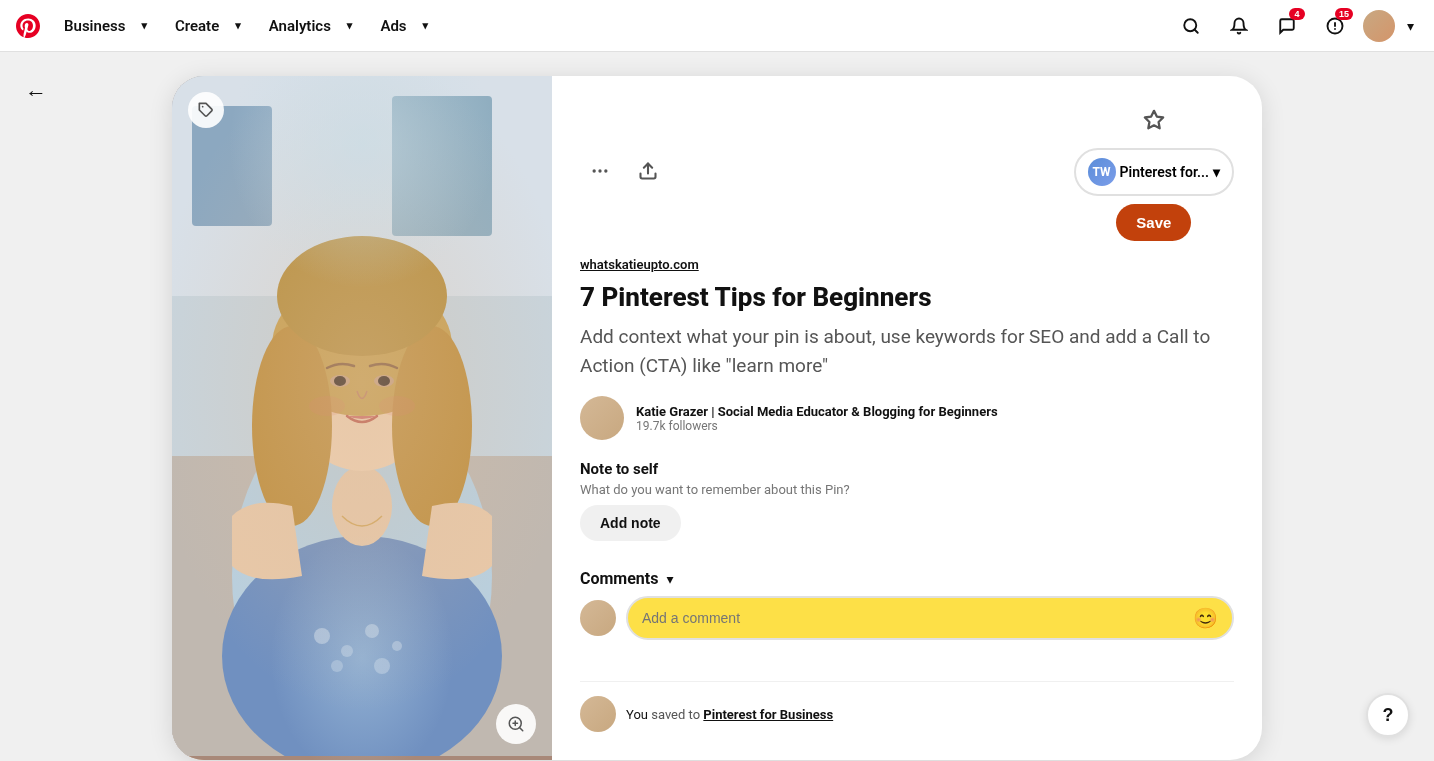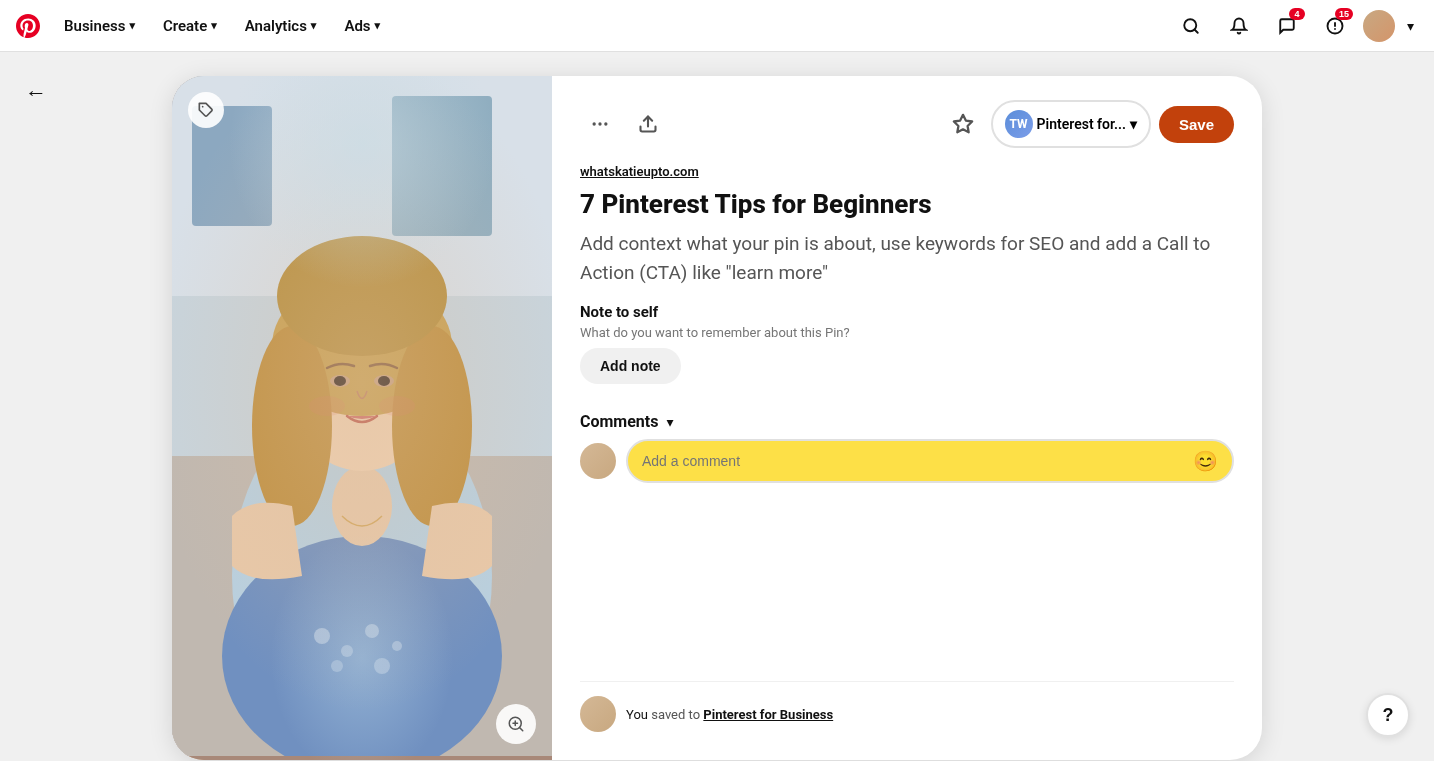--- a/index.html
+++ b/index.html
@@ -23,21 +23,21 @@
       font-size: 24px;
       font-weight: 900;
       margin-right: 8px;
       cursor: pointer;
       display: flex;
       align-items: center;
     }
     .nav-item {
       display: flex;
       align-items: center;
-      gap: 4px;
+      gap: 16px;
       padding: 8px 12px;
       border-radius: 24px;
       font-weight: 600;
       font-size: 15px;
       cursor: pointer;
       color: #111;
       transition: background 0.15s;
     }
     .nav-item .chevron { font-size: 11px; }
     .nav-right {
@@ -193,20 +193,21 @@
       color: #555;
       width: 40px; height: 40px;
       display: flex; align-items: center; justify-content: center;
       border-radius: 50%;
     }
 
     .pin-actions-right {
       display: flex;
       align-items: center;
       gap: 8px;
+      flex-direction: column;
     }
     .board-selector {
       display: flex;
       align-items: center;
       gap: 4px;
       padding: 8px 12px;
       border: 2px solid #e0e0e0;
       border-radius: 24px;
       cursor: pointer;
       font-size: 14px;
@@ -559,20 +560,27 @@
           <button class="save-btn">Save</button>
         </div>
       </div>
 
       <div class="pin-source-link">whatskatieupto.com</div>
 
       <h1 class="pin-title">7 Pinterest Tips for Beginners</h1>
 
       <p class="pin-description">Add context what your pin is about, use keywords for SEO and add a Call to Action (CTA) like "learn more"</p>
 
+      <div class="creator-row">
+        <div class="creator-avatar"></div>
+        <div class="creator-info">
+          <span class="creator-name">Katie Grazer | Social Media Educator &amp; Blogging for Beginners</span>
+          <span class="creator-followers">19.7k followers</span>
+        </div>
+      </div>
 
       <div class="note-section">
         <div class="note-label">Note to self</div>
         <div class="note-hint">What do you want to remember about this Pin?</div>
         <button class="add-note-btn">Add note</button>
       </div>
 
       <div class="comments-section">
         <div class="comments-header">
           <span class="comments-title">Comments</span>

